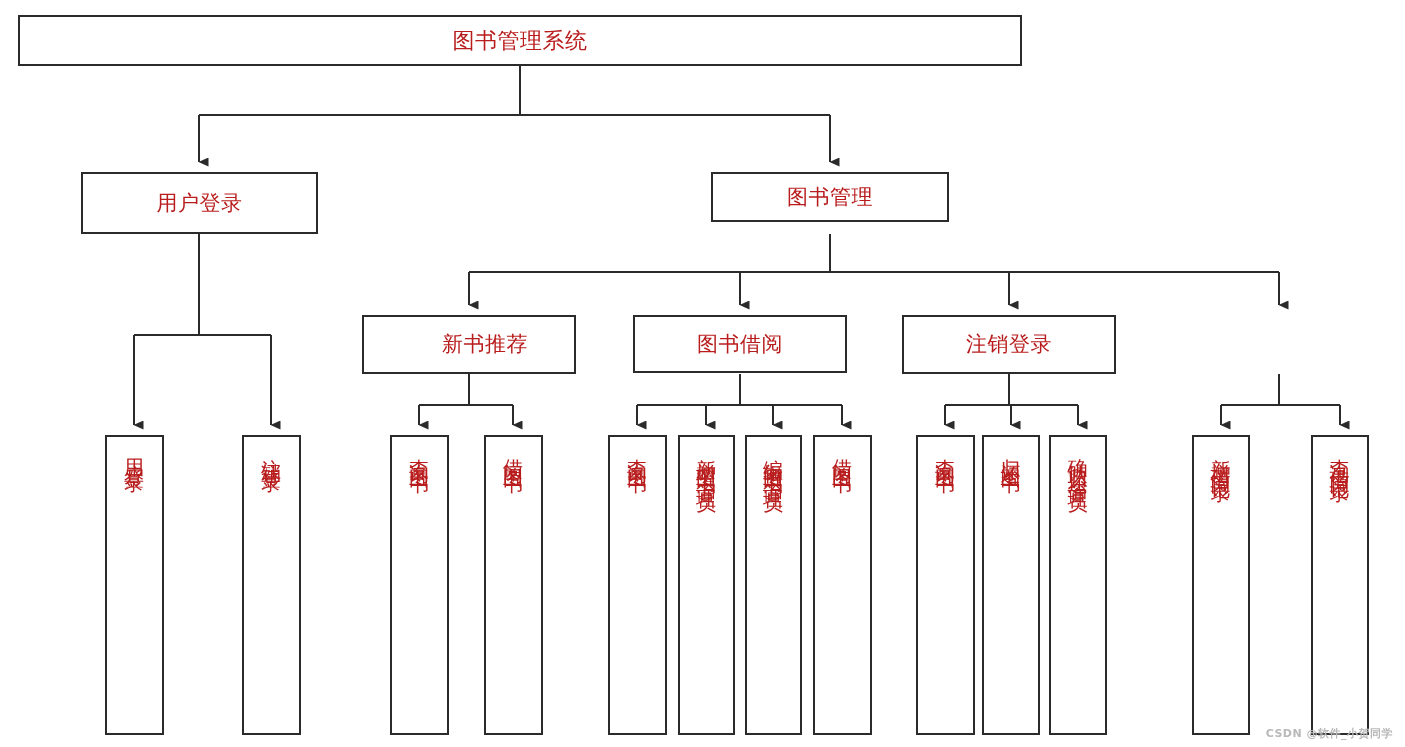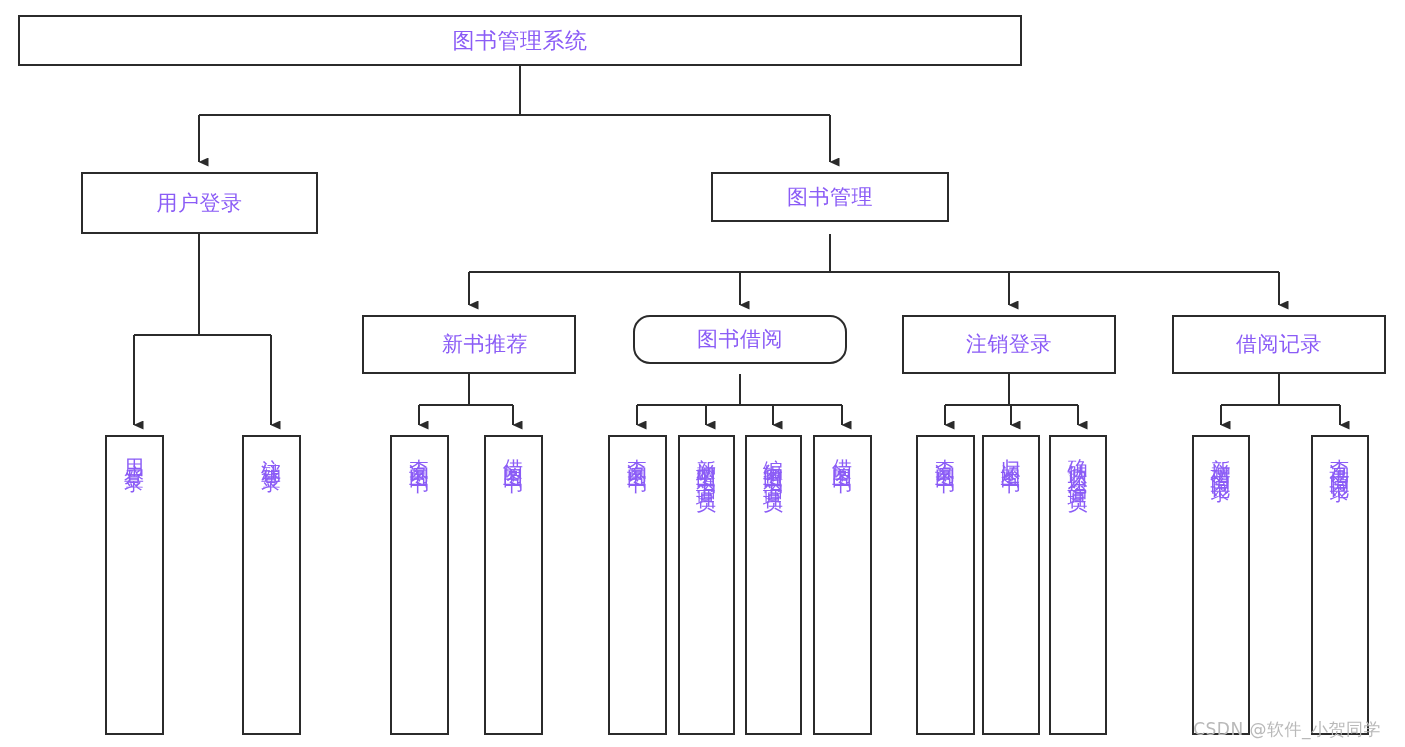--- a/index.html
+++ b/index.html
@@ -27,21 +27,21 @@
   .node-box {
     position: absolute;
     box-sizing: border-box;
     background: #ffffff;
     border: 2px solid #2b2b2b;
     display: flex;
     align-items: center;
     justify-content: center;
   }
   .node-label {
-    color: #8b5cf6;
+    color: #b91c1c;
     font-size: 21px;
     line-height: 1.15;
     letter-spacing: 0.5px;
     white-space: nowrap;
     text-align: center;
   }
   .node-box.root .node-label { font-size: 22px; }
   .node-box.vertical {
     align-items: flex-start;
     justify-content: center;
@@ -50,27 +50,28 @@
   .node-box.vertical .node-label {
     writing-mode: vertical-rl;
     text-orientation: upright;
     font-size: 20px;
     letter-spacing: 5px;
     line-height: 1;
     white-space: nowrap;
   }
   #watermark {
     position: absolute;
-    right: 24px;
+    right: 12px;
     bottom: 6px;
     color: #b9b9b9;
-    font-size: 17px;
+    font-size: 11px;
     letter-spacing: 0.5px;
     white-space: nowrap;
     user-select: none;
+    font-weight: bold;
   }
 </style>
 </head>
 <body>
 
 <div id="canvas">
 
   <svg id="diagram-svg" viewBox="0 0 1405 747" xmlns="http://www.w3.org/2000/svg">
     <defs>
       <marker id="arrowhead" markerWidth="9" markerHeight="10" refX="4.5" refY="9.5" orient="auto" markerUnits="userSpaceOnUse">
@@ -128,28 +129,25 @@
   <div class="node-box" style="left:81px; top:172px; width:237px; height:62px;">
     <span class="node-label">用户登录</span>
   </div>
   <div class="node-box" style="left:711px; top:172px; width:238px; height:50px;">
     <span class="node-label">图书管理</span>
   </div>
 
   <div class="node-box" style="left:362px; top:315px; width:214px; height:59px;padding-left:32px;">
     <span class="node-label">新书推荐</span>
   </div>
-  <div class="node-box" style="left:633px; top:315px; width:214px; height:49px;border-radius:17px;">
+  <div class="node-box" style="left:633px; top:315px; width:214px; height:58px;">
     <span class="node-label">图书借阅</span>
   </div>
   <div class="node-box" style="left:902px; top:315px; width:214px; height:59px;">
     <span class="node-label">注销登录</span>
-  </div>
-  <div class="node-box" style="left:1172px; top:315px; width:214px; height:59px;">
-    <span class="node-label">借阅记录</span>
   </div>
 
   <div class="node-box vertical" style="left:105px; top:435px; width:59px; height:300px;">
     <span class="node-label">用户登录</span>
   </div>
   <div class="node-box vertical" style="left:242px; top:435px; width:59px; height:300px;">
     <span class="node-label">注销登录</span>
   </div>
 
   <div class="node-box vertical" style="left:390px; top:435px; width:59px; height:300px;">

